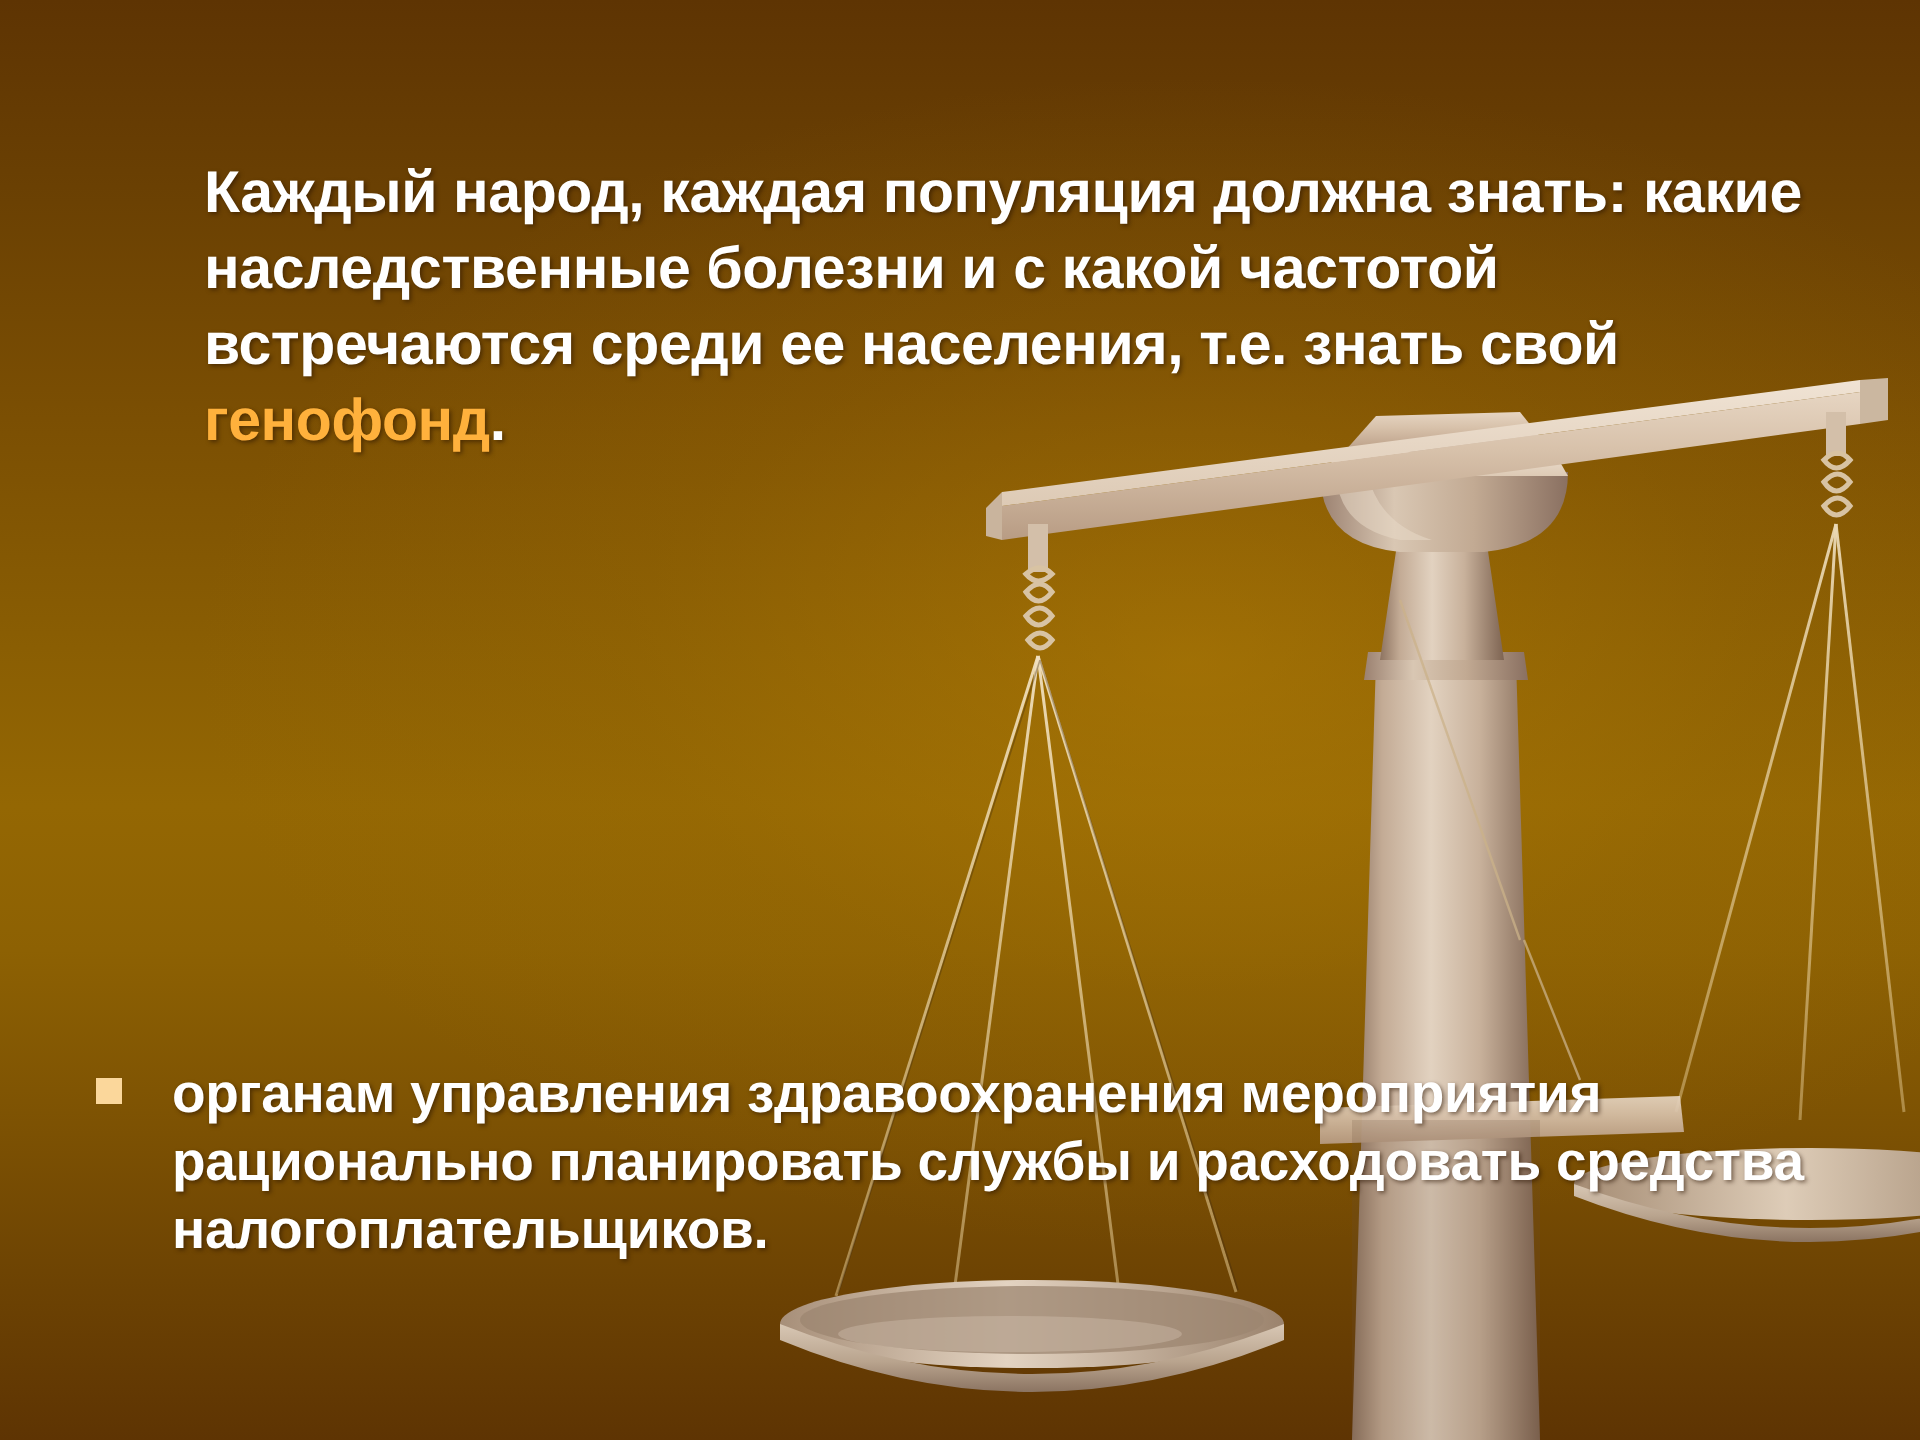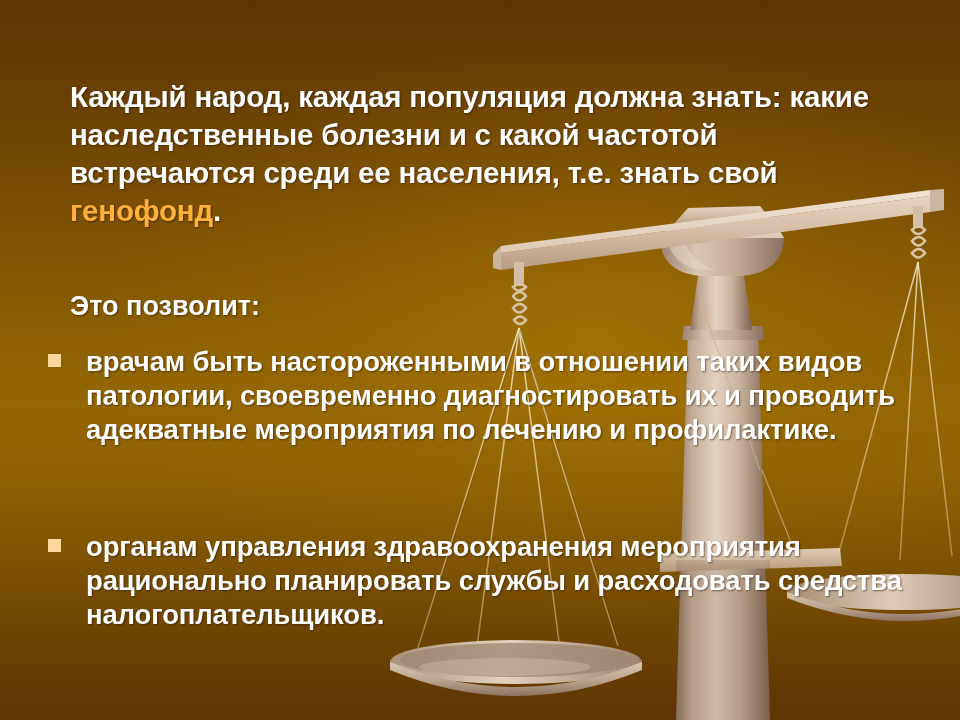--- a/index.html
+++ b/index.html
@@ -47,20 +47,21 @@
   #content {
     position: absolute;
     inset: 0;
   }
 
   .para {
     position: absolute;
     color: #ffffff;
     font-weight: bold;
     text-shadow: 1px 1px 2px rgba(40,18,0,0.55);
+    margin-left: 32px;
     -webkit-font-smoothing: antialiased;
   }
 
   #lead {
     left: 70px;
     top: 48px;
     width: 838px;
     font-size: 29.5px;
     line-height: 1.29;
     letter-spacing: -0.2px;
@@ -219,26 +220,21 @@
 
     <ellipse cx="505" cy="667" rx="86" ry="9" fill="#d9c9b6" opacity="0.35"></ellipse>
 
     <path d="M676 560 L770 560 L770 720 L676 720 Z" fill="#6a503a" opacity="0.18"></path>
   </svg>
 
   <div id="content">
 
     <p class="para" id="lead"><span>Каждый народ, каждая популяция должна знать: какие наследственные болезни и с какой частотой встречаются среди ее населения, т.е. знать свой </span><span class="accent">генофонд</span><span>.</span></p>
 
-    <p class="para" id="enables">Это позволит:</p>
-
-    <div class="bullet-row" id="bullet-1">
-      <span class="bullet-mark"></span>
-      <span class="bullet-text">врачам быть настороженными в отношении таких видов патологии, своевременно диагностировать их и проводить адекватные мероприятия по лечению и профилактике.</span>
-    </div>
+
 
     <div class="bullet-row" id="bullet-2">
       <span class="bullet-mark"></span>
       <span class="bullet-text">органам управления здравоохранения мероприятия рационально планировать службы и расходовать средства налогоплательщиков.</span>
     </div>
 
   </div>
 </div>
 
 </body></html>

